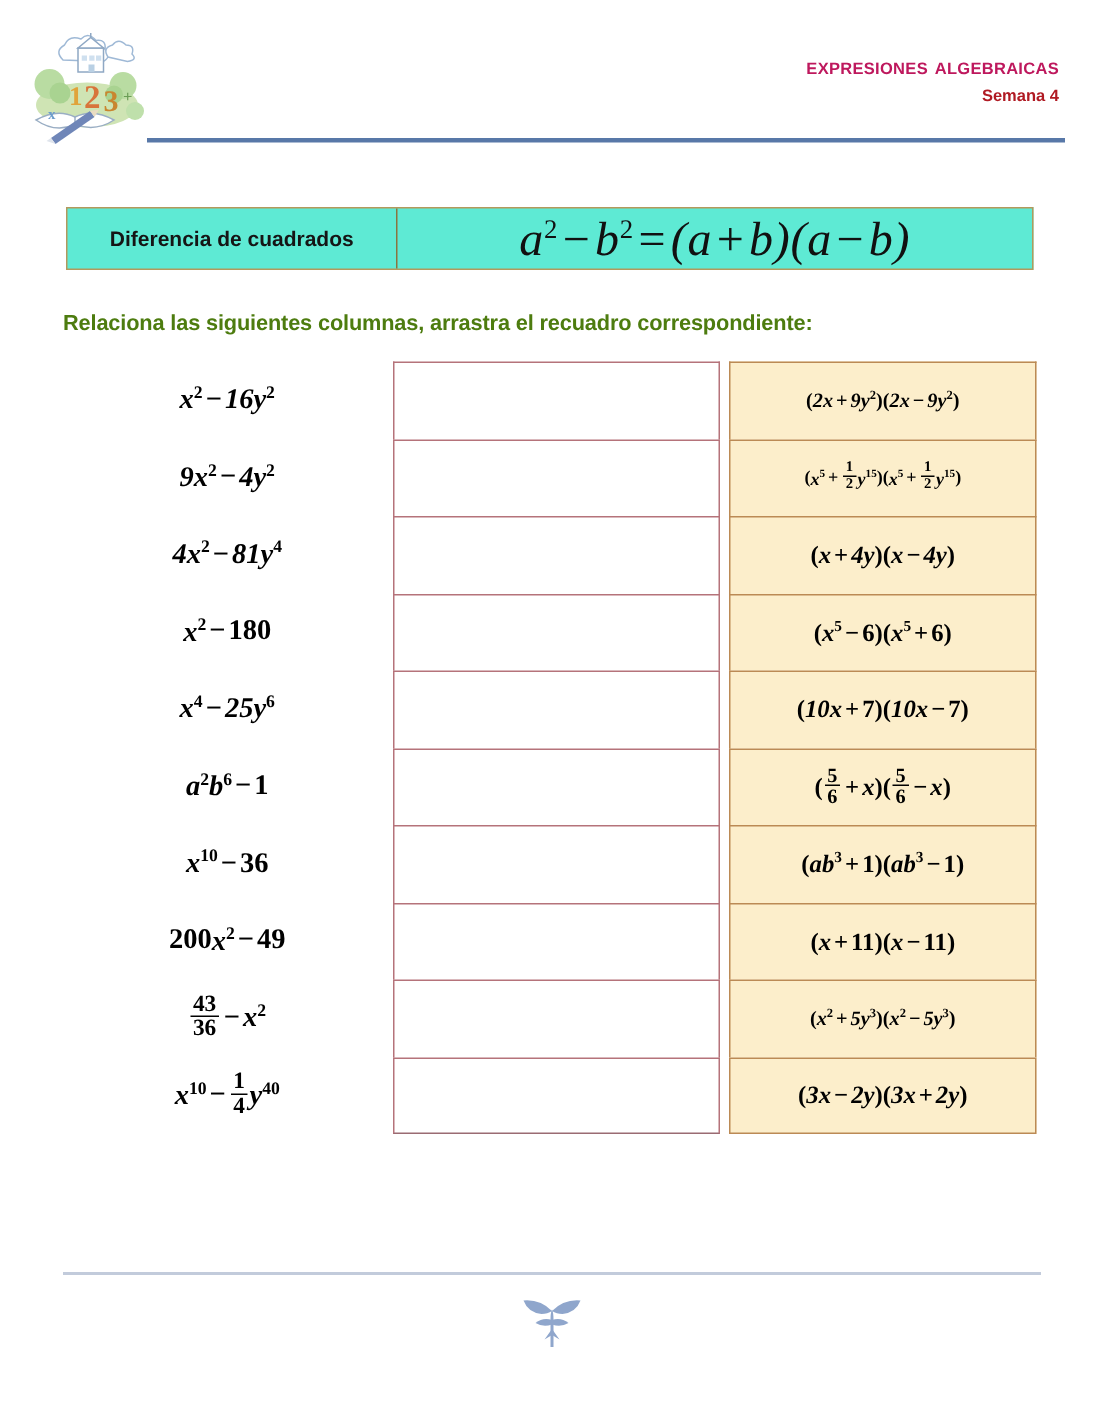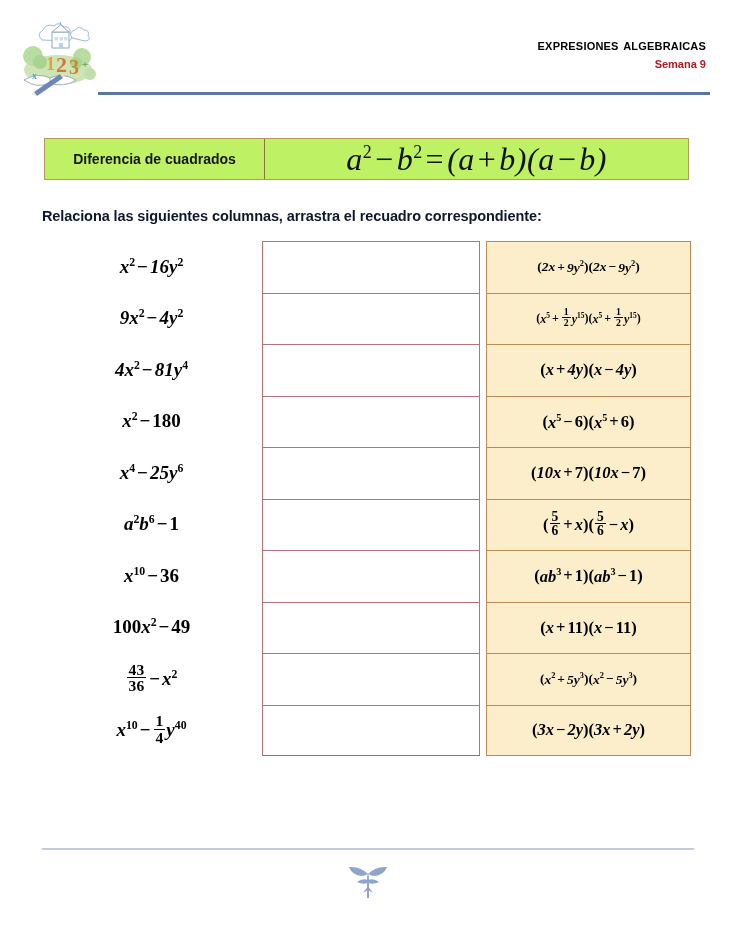--- a/index.html
+++ b/index.html
@@ -27,21 +27,21 @@
     width: 84px;
     height: 74px;
   }
   .header-titles {
     position: absolute;
     right: 30px;
     top: 36px;
     text-align: right;
   }
   .doc-title {
-    color: #000000;
+    color: #be185d;
     font-weight: bold;
     font-size: 15.5px;
     letter-spacing: 0.2px;
     font-variant: small-caps;
     text-transform: lowercase;
     line-height: 1.1;
   }
   .doc-subtitle {
     color: #b01a23;
     font-weight: bold;
@@ -58,21 +58,21 @@
     background: #5878a8;
   }
 
   
   .formula-box {
     position: absolute;
     left: 44px;
     top: 138px;
     width: 645px;
     height: 42px;
-    background: #bef264;
+    background: #5eead4;
     border: 1px solid #b3995c;
     box-sizing: border-box;
     display: flex;
     align-items: stretch;
   }
   .formula-label {
     width: 220px;
     display: flex;
     align-items: center;
     justify-content: center;
@@ -96,21 +96,21 @@
   .formula-body .op { font-style: normal; padding: 0 3px; }
   .formula-body sup { font-size: 0.56em; font-style: normal; }
 
   
   .instruction {
     position: absolute;
     left: 42px;
     top: 208px;
     font-size: 14.5px;
     font-weight: bold;
-    color: #0f172a;
+    color: #4d7c0f;
     letter-spacing: -0.1px;
   }
 
   
   .match-area {
     position: absolute;
     left: 0;
     top: 241px;
     width: 736px;
     height: 520px;
@@ -235,21 +235,21 @@
       <text x="16" y="57" font-family="Liberation Serif, serif" font-size="10" font-weight="bold" fill="#6c9ccb">x</text>
 
       <path d="M18 70 L44 52 L47 56 L21 74 Z" fill="#6f86b8"></path>
       <path d="M44 52 L47 56 L50 51 Z" fill="#e9dcc2"></path>
       <path d="M15 72 L18 70 L21 74 Z" fill="#dfe4ec"></path>
     </svg>
   </div>
 
   <div class="header-titles">
     <div class="doc-title">Expresiones Algebraicas</div>
-    <div class="doc-subtitle">Semana 9</div>
+    <div class="doc-subtitle">Semana 4</div>
   </div>
 
   <div class="header-rule"></div>
 </div>
 
 <div class="formula-box">
   <div class="formula-label">Diferencia de cuadrados</div>
   <div class="formula-body">
     <span>a<sup>2</sup></span>
       <span class="op">−</span>
@@ -301,21 +301,21 @@
         <span>a<sup>2</sup>b<sup>6</sup></span>
         <span class="op">−</span>
         <span class="paren">1</span>
       </div>
     <div class="left-cell">
         <span>x<sup>10</sup></span>
         <span class="op">−</span>
         <span class="paren">36</span>
       </div>
     <div class="left-cell">
-        <span class="paren">100</span>
+        <span class="paren">200</span>
         <span>x<sup>2</sup></span>
         <span class="op">−</span>
         <span class="paren">49</span>
       </div>
     <div class="left-cell">
         <span class="frac">
           <span class="num">43</span>
           <span class="den">36</span>
         </span>
         <span class="op">−</span>

